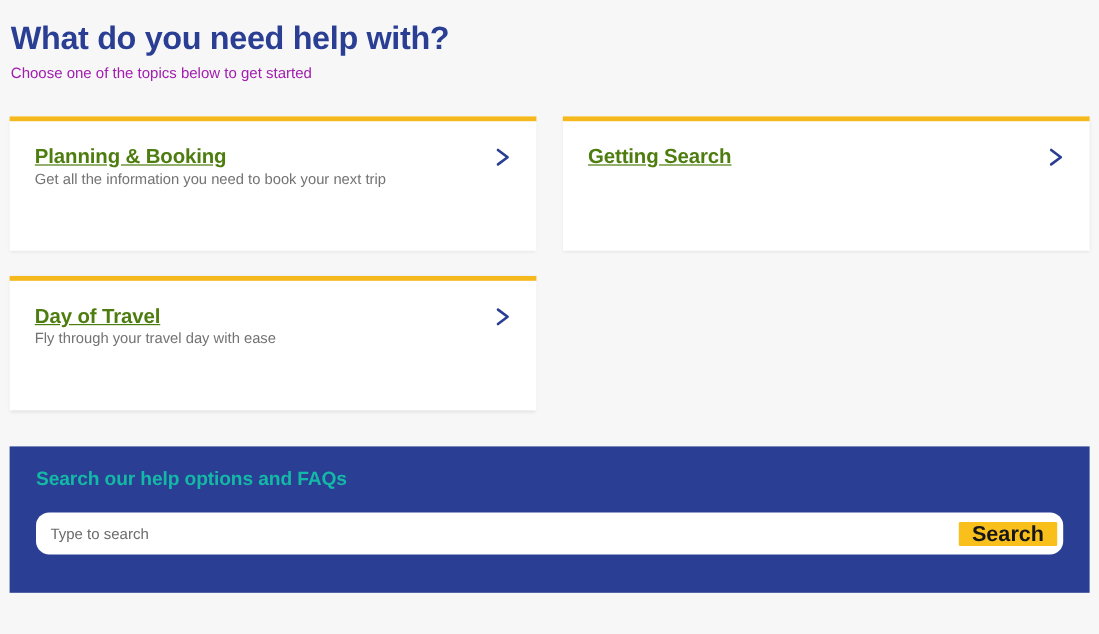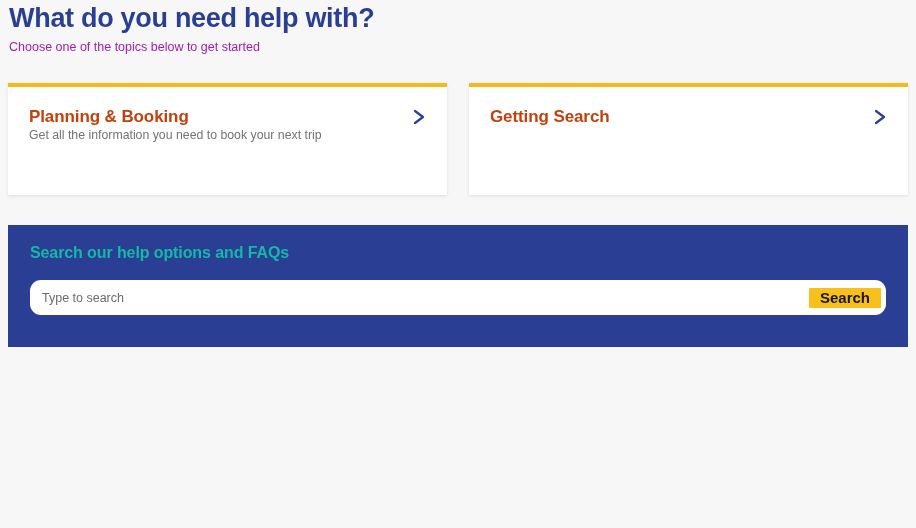--- a/index.html
+++ b/index.html
@@ -20,21 +20,21 @@
     width: 916px;
     height: 528px;
     padding: 0 8px;
   }
   .heading {
     font-size: 27px;
     line-height: 32px;
     font-weight: bold;
     color: #2a3f94;
     letter-spacing: -0.3px;
-    padding-top: 2px;
+    padding-top: 16px;
     margin: 0 0 0 1px;
   }
   .subheading {
     font-size: 12.5px;
     line-height: 16px;
     color: #a21caf;
     margin: 5px 0 0 1px;
   }
   .cards {
     display: grid;
@@ -53,22 +53,23 @@
   }
   .card-title-row {
     display: flex;
     align-items: flex-start;
     justify-content: space-between;
   }
   .card-title {
     font-size: 17px;
     line-height: 20px;
     font-weight: bold;
-    color: #c2410c;
+    color: #4d7c0f;
     letter-spacing: -0.1px;
+    text-decoration: underline;
   }
   .chev {
     flex: 0 0 auto;
     margin-top: 1px;
     line-height: 0;
   }
   .card-desc {
     font-size: 12.3px;
     line-height: 16px;
     color: #737373;
@@ -106,21 +107,21 @@
     font-family: "Liberation Sans", sans-serif;
     background: transparent;
   }
   .search-input::placeholder { color: #6b6b6b; }
   .search-button {
     flex: 0 0 auto;
     background: #f9c01c;
     border: 0;
     height: 20px;
     padding: 0 11px;
-    font-size: 15px;
+    font-size: 18px;
     font-weight: bold;
     color: #17171a;
     font-family: "Liberation Sans", sans-serif;
     cursor: pointer;
     border-radius: 1px;
   }
 </style>
 </head>
 <body>
 
@@ -147,20 +148,31 @@
       <div class="card-title-row">
         <div class="card-title">Getting Search</div>
         <span class="chev">
           <svg width="16" height="18" viewBox="0 0 16 18" aria-hidden="true">
             <polyline points="4,3 12,9 4,15" fill="none" stroke="#2a3f94" stroke-width="2.2" stroke-linecap="round" stroke-linejoin="round"></polyline>
           </svg>
         </span>
       </div>
     </div>
 
+    <div class="card">
+      <div class="card-title-row">
+        <div class="card-title">Day of Travel</div>
+        <span class="chev">
+          <svg width="16" height="18" viewBox="0 0 16 18" aria-hidden="true">
+            <polyline points="4,3 12,9 4,15" fill="none" stroke="#2a3f94" stroke-width="2.2" stroke-linecap="round" stroke-linejoin="round"></polyline>
+          </svg>
+        </span>
+      </div>
+      <div class="card-desc">Fly through your travel day with ease</div>
+    </div>
 
 
   </div>
 
   <div class="search-panel">
     <div class="search-panel-title">Search our help options and FAQs</div>
     <div class="search-row">
       <input class="search-input" type="text" placeholder="Type to search" style="">
       <button class="search-button">Search</button>
     </div>

